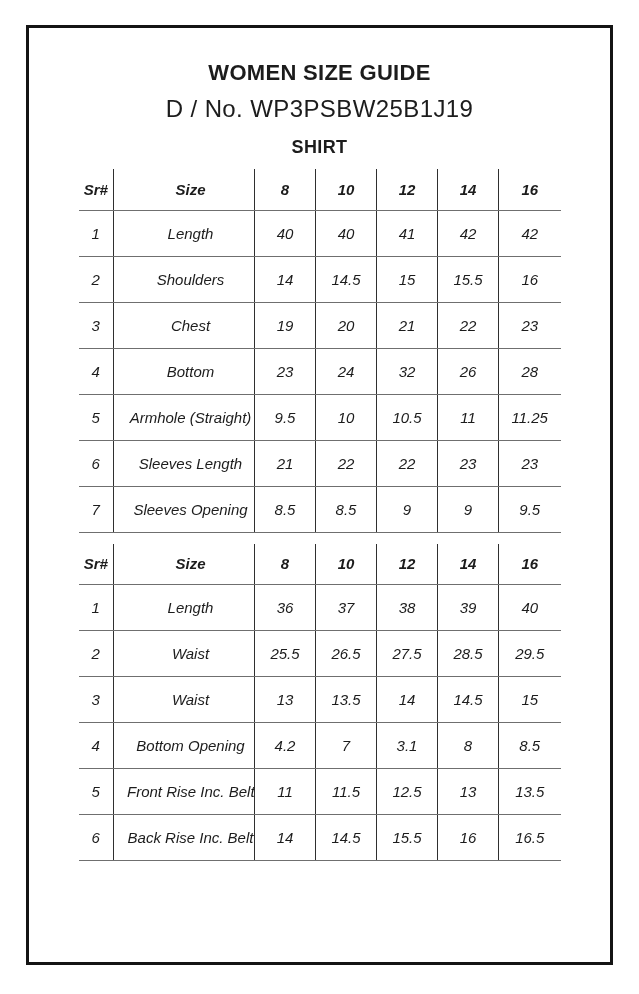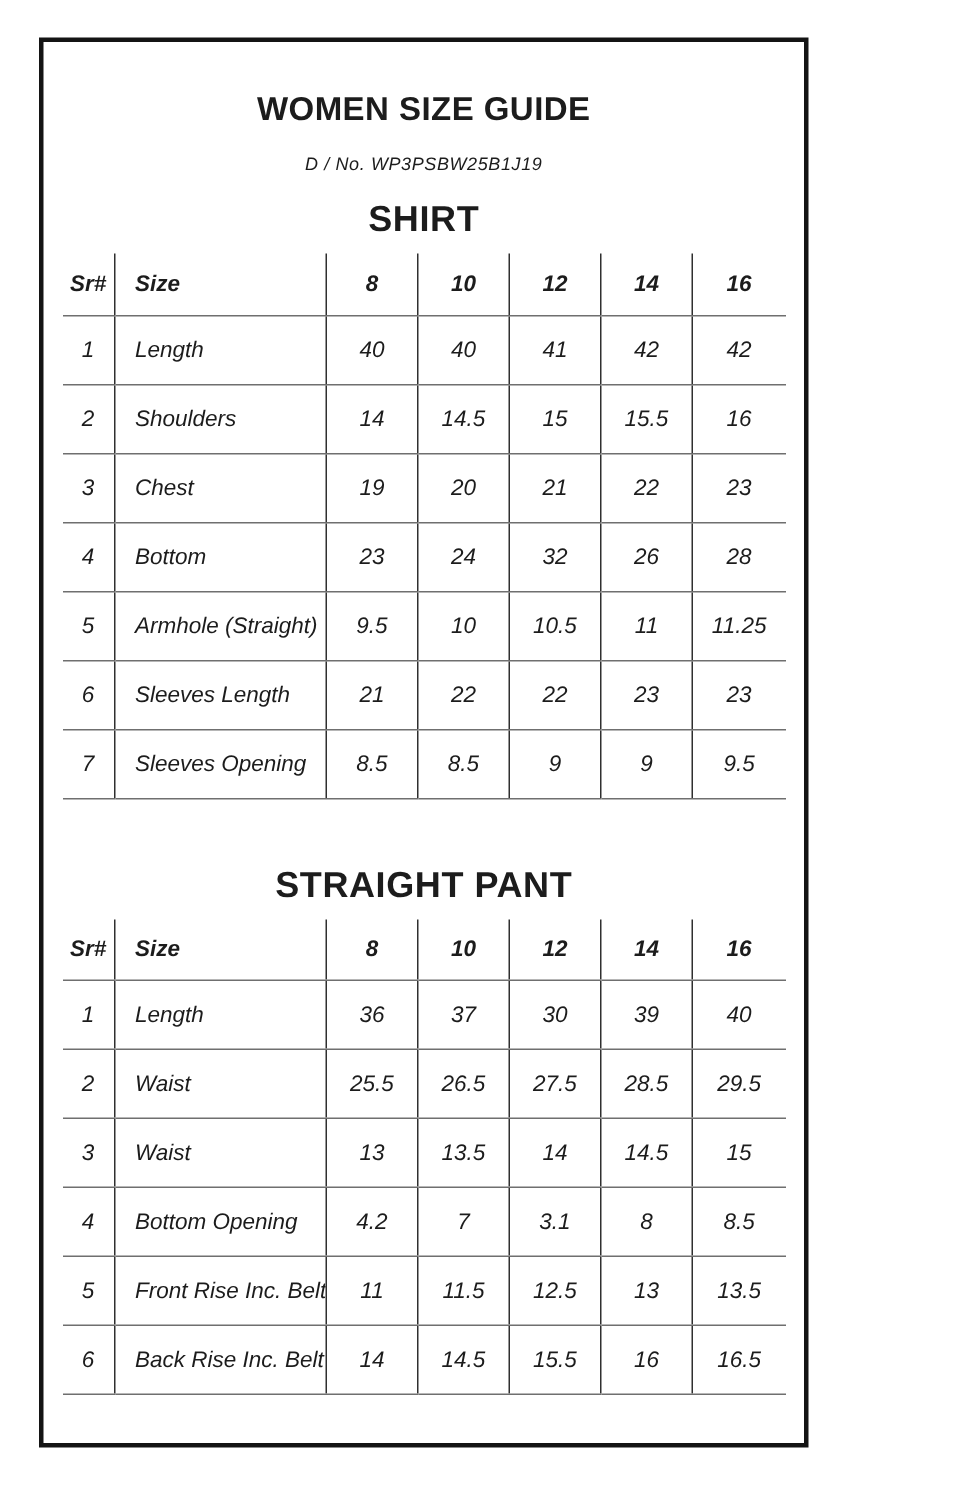--- a/index.html
+++ b/index.html
@@ -9,44 +9,43 @@
     height: 994px;
     position: relative;
     font-family: "Liberation Sans", sans-serif;
     color: var(--text, #1c1c1c);
     overflow: hidden;
   }
   .frame {
     position: absolute;
     top: 25px;
     left: 26px;
-    width: 513px;
+    width: 587px;
     height: 940px;
     border: 3px solid var(--page-border, #141414);
     background: #ffffff;
   }
   .header { text-align: center; }
   .page-title {
     margin-top: 32px;
     font-size: 22px;
     line-height: 26px;
     font-weight: 700;
     letter-spacing: 0.3px;
   }
   .design-no {
     margin-top: 11px;
-    font-size: 12px;
+    font-size: 24px;
     line-height: 24px;
     font-weight: 400;
     letter-spacing: 0.4px;
-    font-style: italic;
   }
   .table-title {
     text-align: center;
-    font-size: 24px;
+    font-size: 18px;
     line-height: 22px;
     font-weight: 700;
     letter-spacing: 0.4px;
   }
   .section-shirt .table-title { margin-top: 15px; }
   .section-pant  .table-title { margin-top: 47px; }
   table.size-table {
     width: 482px;
     margin: 11px auto 0 auto;
     border-collapse: collapse;
@@ -66,21 +65,21 @@
   }
   .size-table thead th {
     height: 41px;
     font-weight: 700;
   }
   .size-table th + th,
   .size-table td + td {
     border-left: 1.5px solid var(--column-line, #2f2f2f);
   }
   .size-table .label-col {
-    text-align: left;
+    text-align: center;
     padding-left: 13px;
   }
 </style>
 </head>
 <body>
 
 <div class="frame">
   <div class="header">
     <div class="page-title">WOMEN SIZE GUIDE</div>
     <div class="design-no">D / No. WP3PSBW25B1J19</div>
@@ -171,21 +170,20 @@
             <td>8.5</td>
             <td>9</td>
             <td>9</td>
             <td>9.5</td>
           </tr>
         </tbody>
       </table>
   </div>
 
   <div class="section-pant">
-    <div class="table-title">STRAIGHT PANT</div>
     <table class="size-table">
         <colgroup>
           <col style="width: 35px;">
           <col style="width: 141px;">
           <col style="width: 61px;">
           <col style="width: 61px;">
           <col style="width: 61px;">
           <col style="width: 61px;">
           <col style="width: 62px;">
         </colgroup>
@@ -199,21 +197,21 @@
             <th>14</th>
             <th>16</th>
           </tr>
         </thead>
         <tbody>
           <tr>
             <td>1</td>
             <td class="label-col">Length</td>
             <td>36</td>
             <td>37</td>
-            <td>30</td>
+            <td>38</td>
             <td>39</td>
             <td>40</td>
           </tr>
           <tr>
             <td>2</td>
             <td class="label-col">Waist</td>
             <td>25.5</td>
             <td>26.5</td>
             <td>27.5</td>
             <td>28.5</td>

